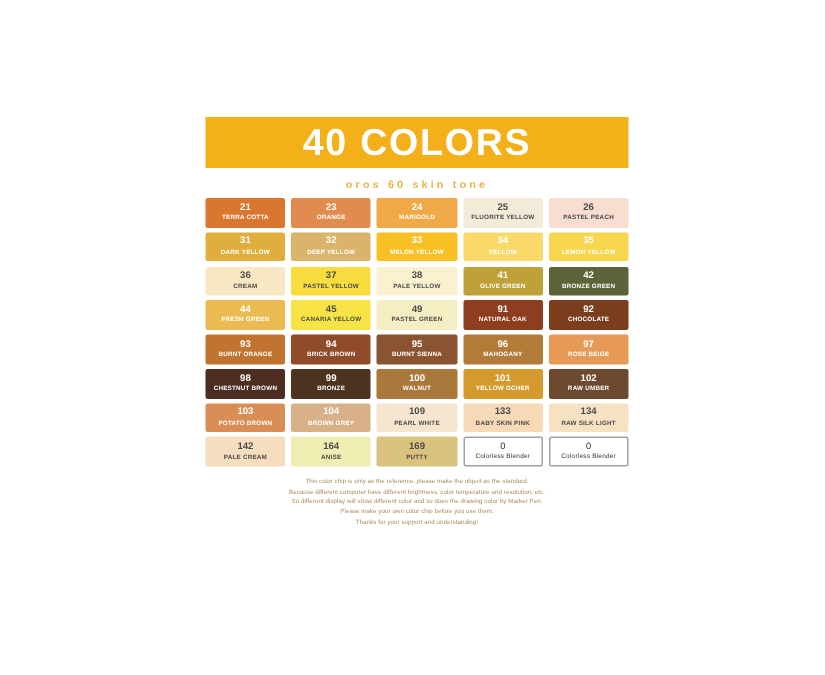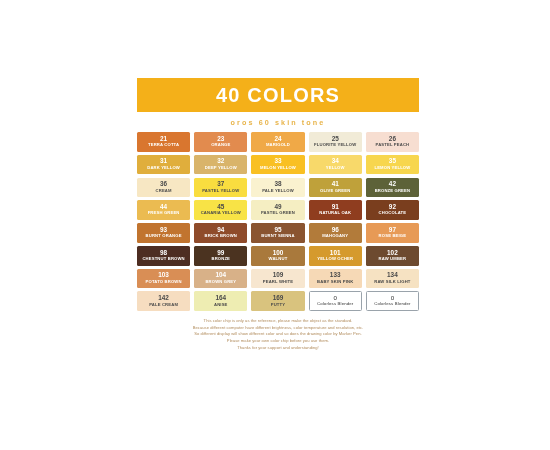--- a/index.html
+++ b/index.html
@@ -28,21 +28,21 @@
     width: 282px;
     height: 34px;
     background: #f4b019;
     display: flex;
     align-items: center;
     justify-content: center;
     box-sizing: border-box;
   }
   .banner-title {
     color: #ffffff;
-    font-size: 20px;
+    font-size: 25px;
     font-weight: bold;
     letter-spacing: 1.2px;
     line-height: 1;
   }
   .subtitle {
     width: 282px;
     text-align: center;
     color: #e8b44a;
     font-size: 7.2px;
     letter-spacing: 2.1px;

